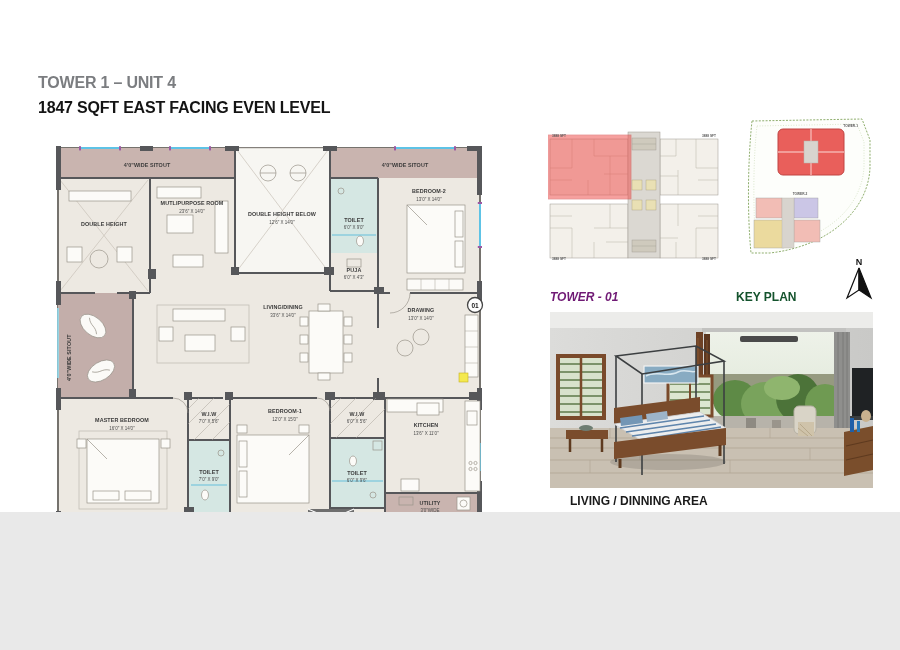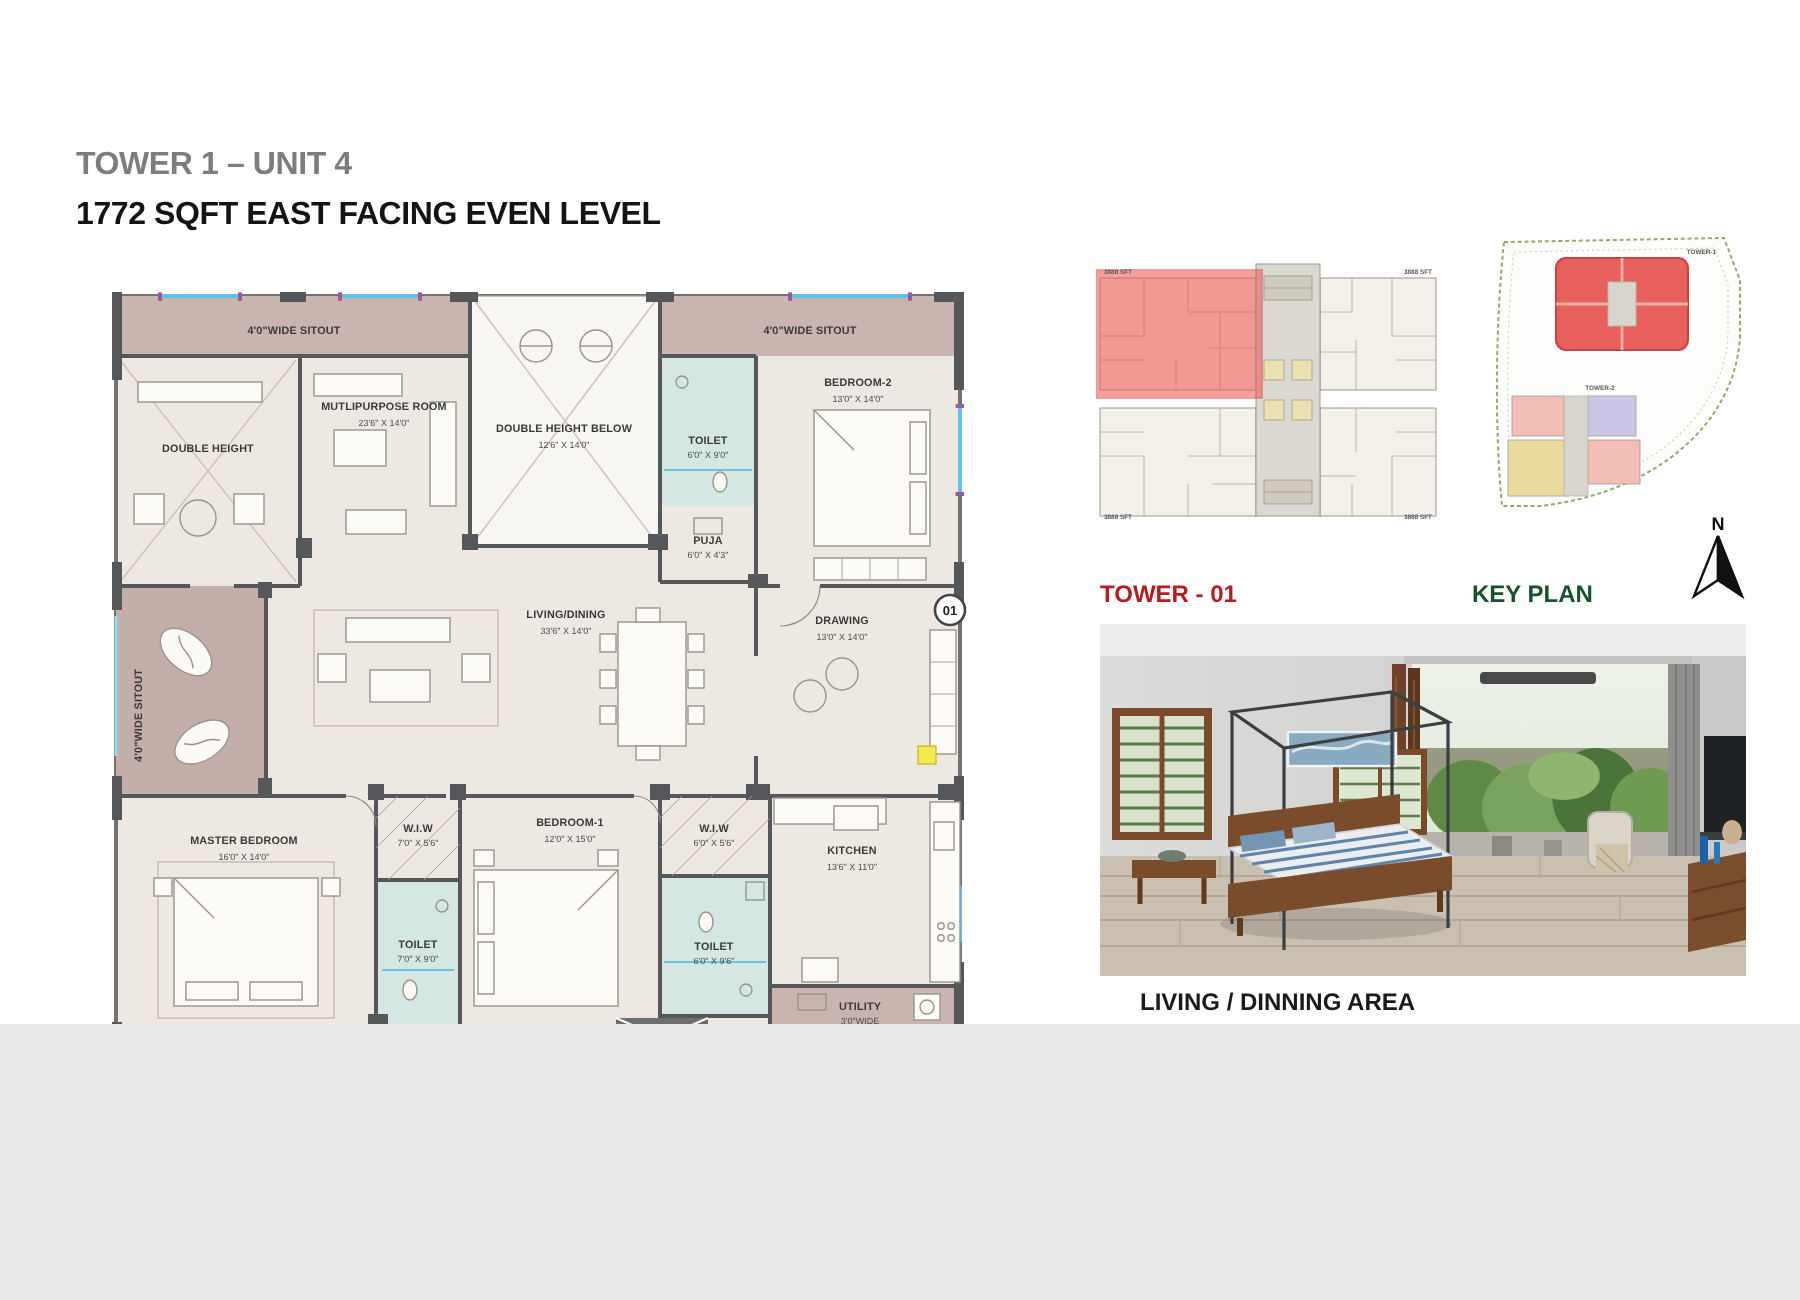--- a/index.html
+++ b/index.html
@@ -6,21 +6,21 @@
   .canvas{position:relative;width:900px;height:512px;background:#ffffff;overflow:hidden;
           font-family:"Liberation Sans",sans-serif;}
   .page-title{position:absolute;left:38px;top:74px;font-size:16px;font-weight:bold;
               color:#7b7d80;letter-spacing:-0.2px;}
   .page-subtitle{position:absolute;left:38px;top:99px;font-size:16px;font-weight:bold;
               color:#141414;letter-spacing:-0.2px;}
   .floorplan{position:absolute;left:55px;top:143px;}
   .towerplan{position:absolute;left:548px;top:130px;}
   .siteplan{position:absolute;left:736px;top:116px;}
   .north{position:absolute;left:842px;top:254px;}
-  .lbl-tower{position:absolute;left:550px;top:290px;font-size:12px;font-weight:bold;color:#b91c1c;}
+  .lbl-tower{position:absolute;left:550px;top:290px;font-size:12px;font-weight:bold;color:#701a75;font-style:italic;}
   .lbl-keyplan{position:absolute;left:736px;top:290px;font-size:12px;font-weight:bold;color:#14532d;}
   .photo{position:absolute;left:550px;top:312px;width:323px;height:176px;}
   .caption{position:absolute;left:550px;top:494px;font-size:12px;font-weight:bold;color:#1a1a1a;padding-left:20px;}
   svg text{font-family:"Liberation Sans",sans-serif;}
   .rname{font-size:5.4px;font-weight:bold;fill:#3a3a3a;text-anchor:middle;letter-spacing:.1px;}
   .rdim{font-size:4.5px;fill:#4d4d4d;text-anchor:middle;}
   .tiny{font-size:3.2px;font-weight:bold;fill:#5a5a5a;}
   .wall{stroke:#56575a;fill:none;}
   .furn{fill:#fcfbf8;stroke:#99948a;stroke-width:.7;}
   .furnl{fill:none;stroke:#99948a;stroke-width:.7;}
@@ -28,21 +28,21 @@
   .hatch{stroke:#a8a29a;stroke-width:.5;}
   .win{stroke:#5ec3e6;stroke-width:2;}
   .arc{fill:none;stroke:#8f8a82;stroke-width:.6;}
 </style>
 </head>
 <body>
 
 <div class="canvas">
 
   <div class="page-title">TOWER 1 – UNIT 4</div>
-  <div class="page-subtitle">1772 SQFT EAST FACING EVEN LEVEL</div>
+  <div class="page-subtitle">1847 SQFT EAST FACING EVEN LEVEL</div>
 
   <svg class="floorplan" width="445" height="400" viewBox="0 0 445 400">
 
     <rect x="3" y="5" width="422" height="383" fill="#ede9e2" stroke="#75726d" stroke-width="2"></rect>
 
     <g>
       <rect x="3" y="5" width="177" height="30" fill="#c9b4af"></rect>
       <rect x="275" y="5" width="150" height="30" fill="#c9b4af"></rect>
       <rect x="3" y="150" width="75" height="105" fill="#c3aeaa"></rect>
       <rect x="330" y="350" width="95" height="32" fill="#c9b4af"></rect>

